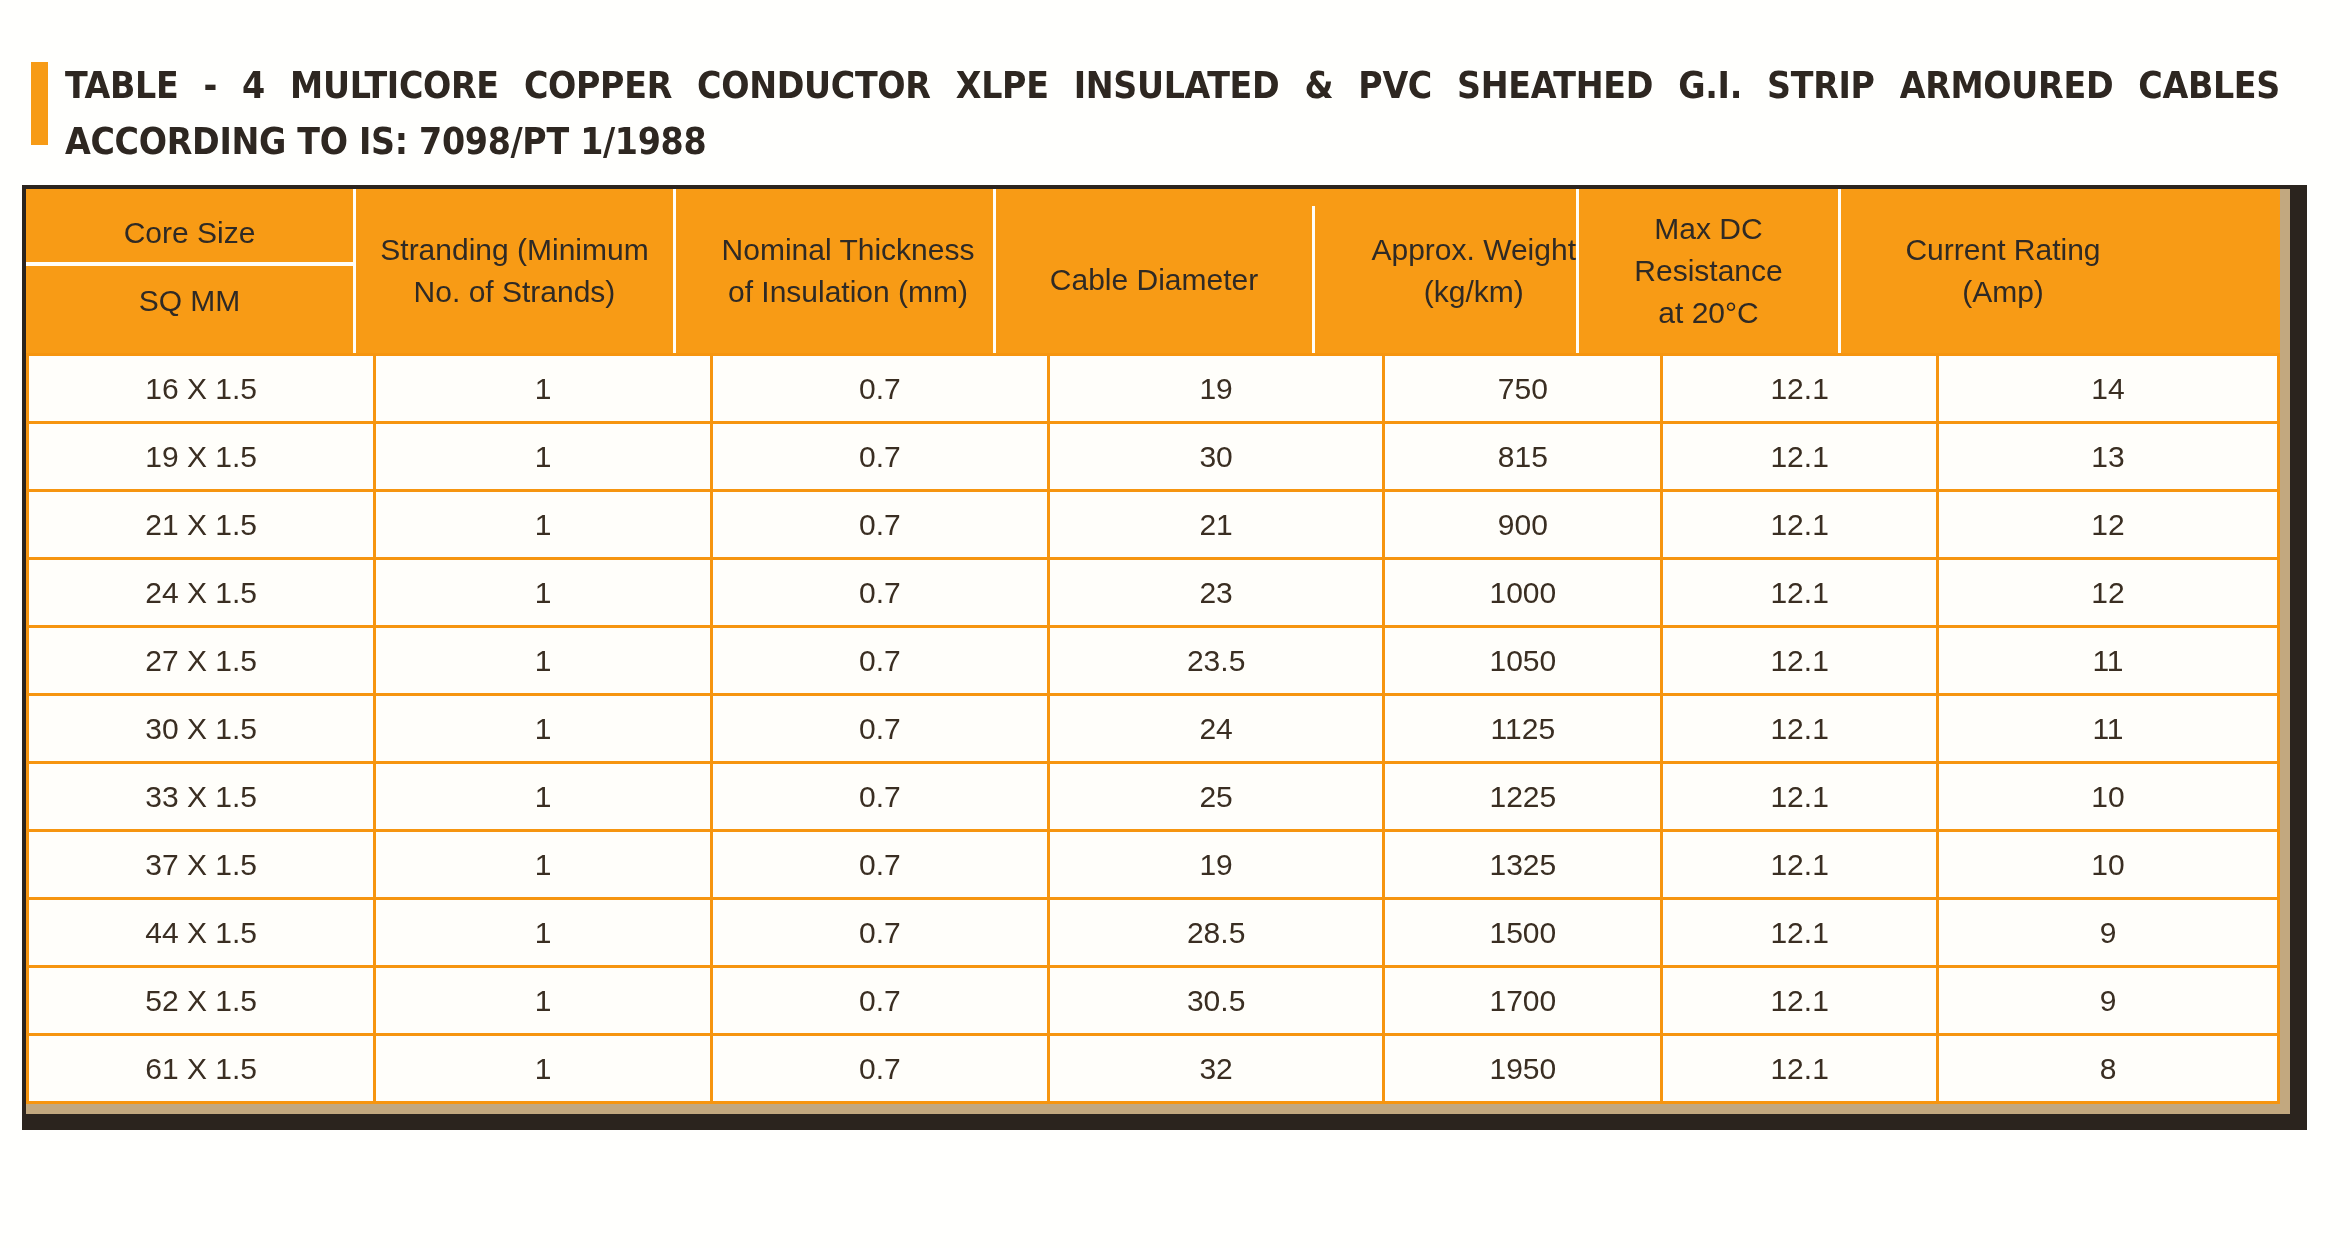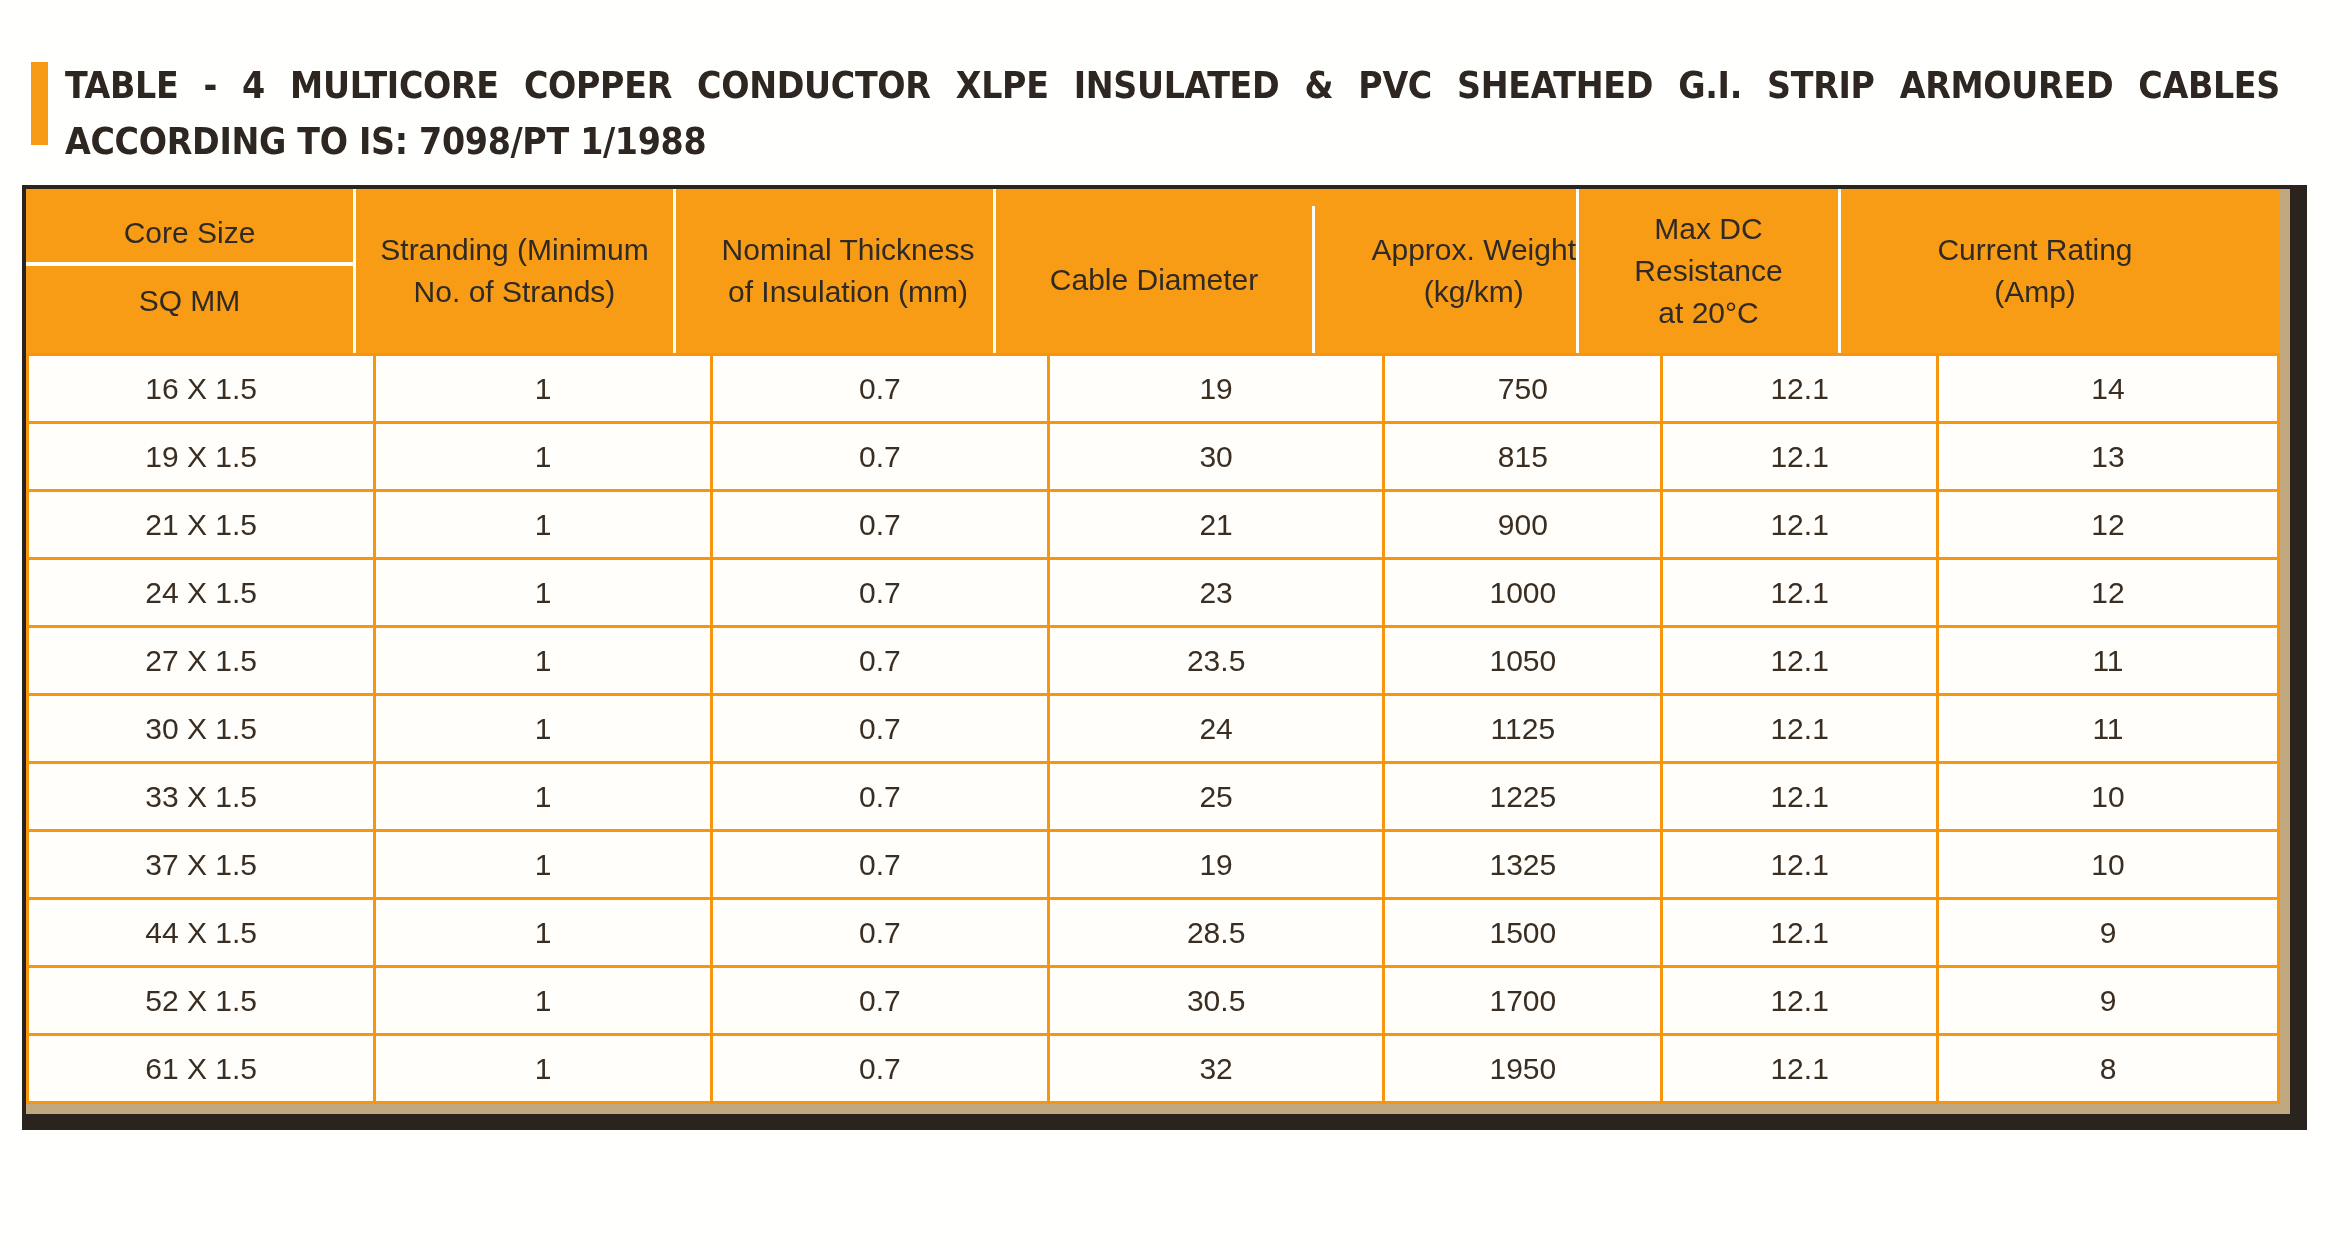--- a/index.html
+++ b/index.html
@@ -88,21 +88,21 @@
   .hcell-split .divider { height: 4px; background: #fffef9; }
   .hcell-split .half-bottom { height: 87px; align-items: flex-start; padding-top: 14px; }
 
   
   .w0 { width: 330px; }
   .w1 { width: 320px; }
   .w2 { width: 320px; padding-left: 27px; }
   .w3 { width: 319px; margin-top: 17px; }
   .w4 { width: 264px; justify-content: flex-end; }
   .w5 { width: 262px; }
-  .w6 { width: 324px; margin-left: 32px; }
+  .w6 { width: 324px; }
 
   
   table.body {
     border-collapse: collapse;
     table-layout: fixed;
     width: 2254px;
   }
   table.body td {
     border: 3px solid #f6950f;
     height: 68px;

